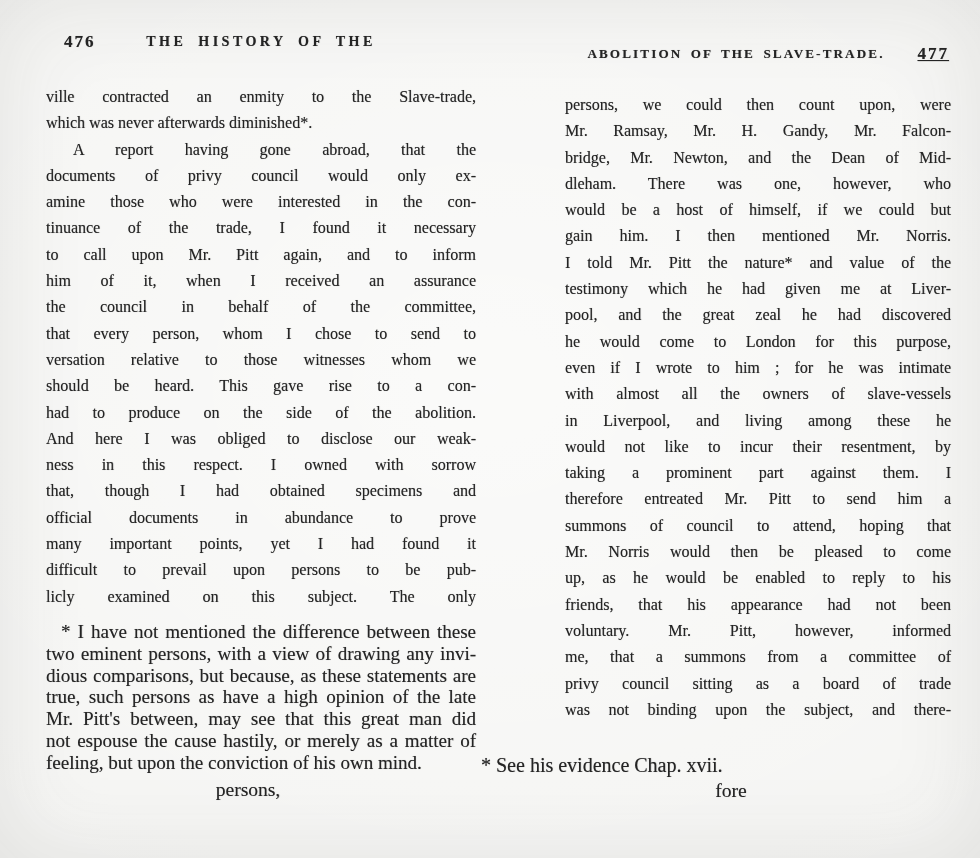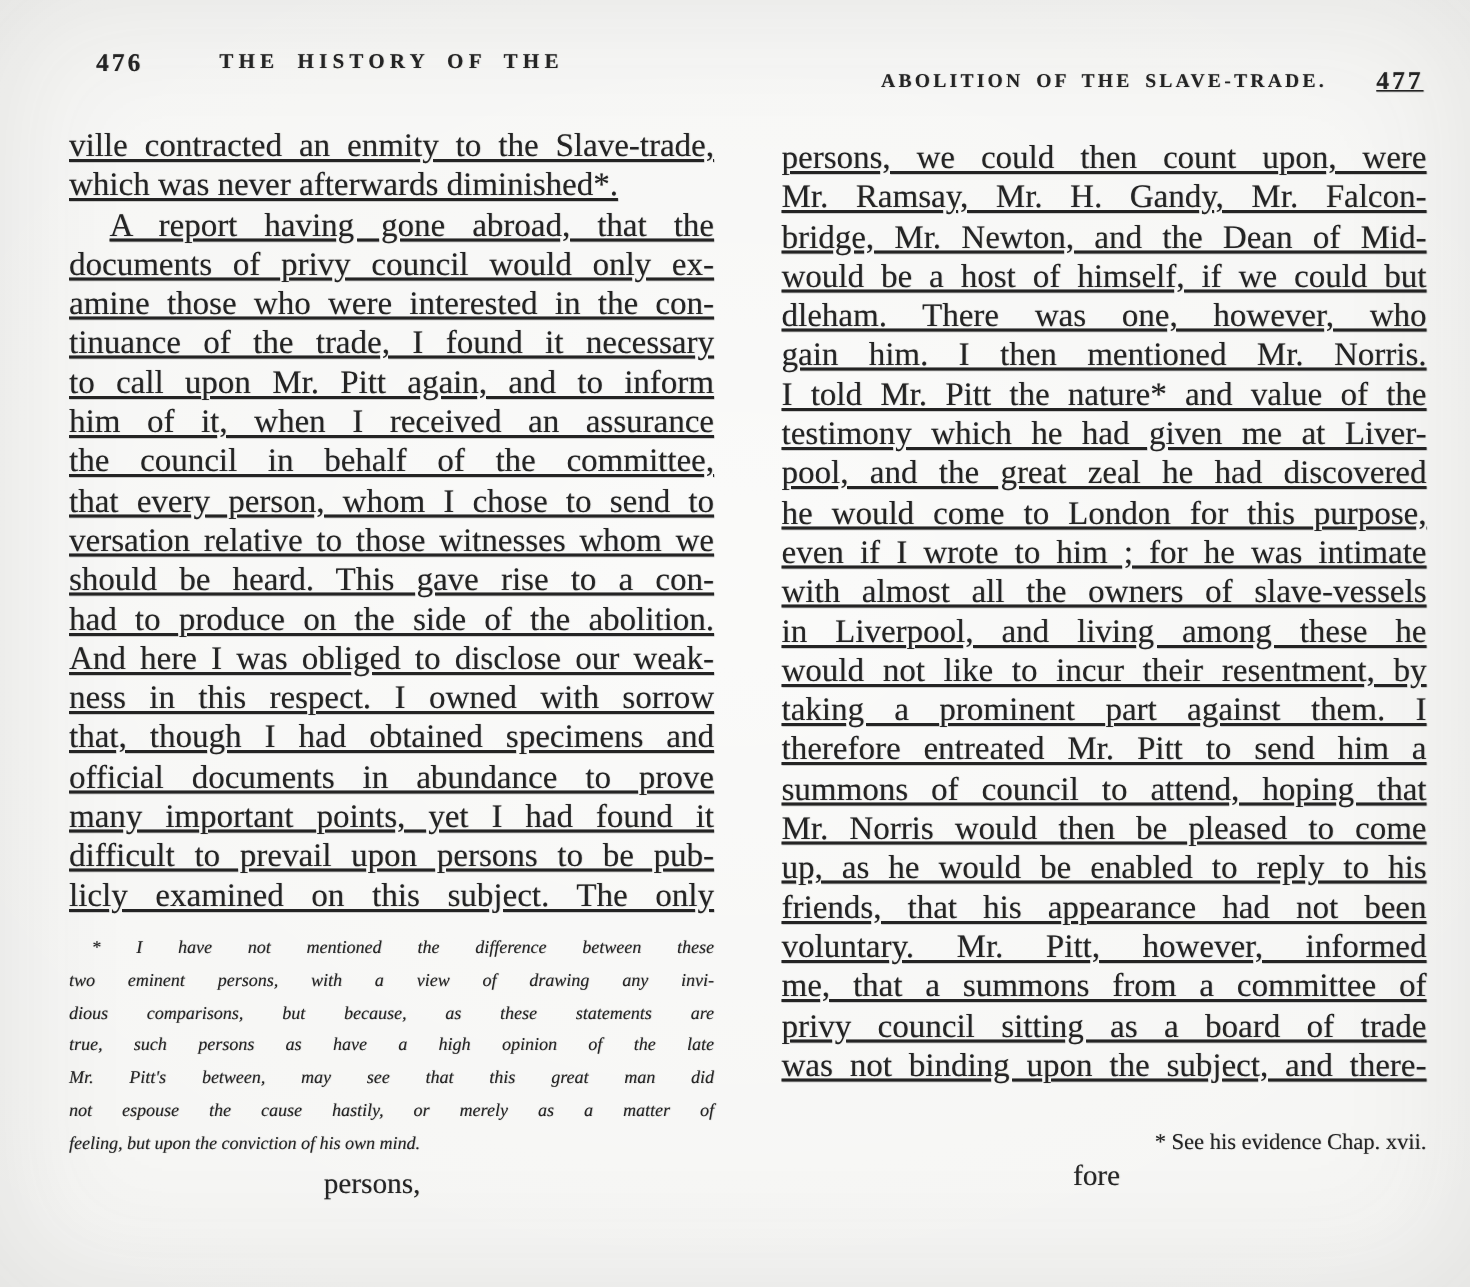--- a/index.html
+++ b/index.html
@@ -44,44 +44,43 @@
   .pagenum {
     position: absolute;
     top: -2px;
     font-size: 17px;
     font-weight: 600;
     letter-spacing: 2px;
   }
   .pagenum.pos-left  { left: 18px; }
   .pagenum.pos-right { right: 2px; text-decoration: underline; }
 
-  .body-text { margin-top: 30px; font-size: 22px; line-height: 26.3px; text-decoration: underline; }
-  .page.right .body-text { margin-top: 26px; }
+  .body-text { margin-top: 30px; font-size: 16px; line-height: 26.3px; }
+  .page.right .body-text { margin-top: 26px; margin-left: 44px; }
 
   .line {
     text-align: justify;
     text-align-last: justify;
     -moz-text-align-last: justify;
     white-space: normal;
   }
   .line.loose { text-align-last: left; -moz-text-align-last: left; }
   .line.indent { text-indent: 27px; }
 
   .footnote {
     margin-top: 11px;
-    font-size: 12px;
+    font-size: 19px;
     line-height: 21.8px;
-    font-style: italic;
   }
   .footnote .line.indent { text-indent: 15px; }
 
   .footnote-center {
     margin-top: 31px;
-    font-size: 15px;
-    text-align: right;
+    font-size: 20px;
+    text-align: left;
     text-indent: -40px;
   }
 
   .catchword {
     margin-top: 5px;
     font-size: 19.5px;
     text-align: center;
     padding-right: 26px;
   }
   .page.right .catchword { margin-top: 3px; padding-right: 10px; }
@@ -132,22 +131,22 @@
 
   <section class="page right">
     <header class="page-header">
       <span class="running-title">ABOLITION OF THE SLAVE-TRADE.</span>
       <span class="pagenum pos-right">477</span>
     </header>
     <div class="body-text">
         <div class="line">persons, we could then count upon, were</div>
         <div class="line">Mr. Ramsay, Mr. H. Gandy, Mr. Falcon-</div>
         <div class="line">bridge, Mr. Newton, and the Dean of Mid-</div>
+        <div class="line">dleham. There was one, however, who</div>
         <div class="line">would be a host of himself, if we could but</div>
-        <div class="line">dleham. There was one, however, who</div>
         <div class="line">gain him. I then mentioned Mr. Norris.</div>
         <div class="line">I told Mr. Pitt the nature* and value of the</div>
         <div class="line">testimony which he had given me at Liver-</div>
         <div class="line">pool, and the great zeal he had discovered</div>
         <div class="line">he would come to London for this purpose,</div>
         <div class="line">even if I wrote to him ; for he was intimate</div>
         <div class="line">with almost all the owners of slave-vessels</div>
         <div class="line">in Liverpool, and living among these he</div>
         <div class="line">would not like to incur their resentment, by</div>
         <div class="line">taking a prominent part against them. I</div>

